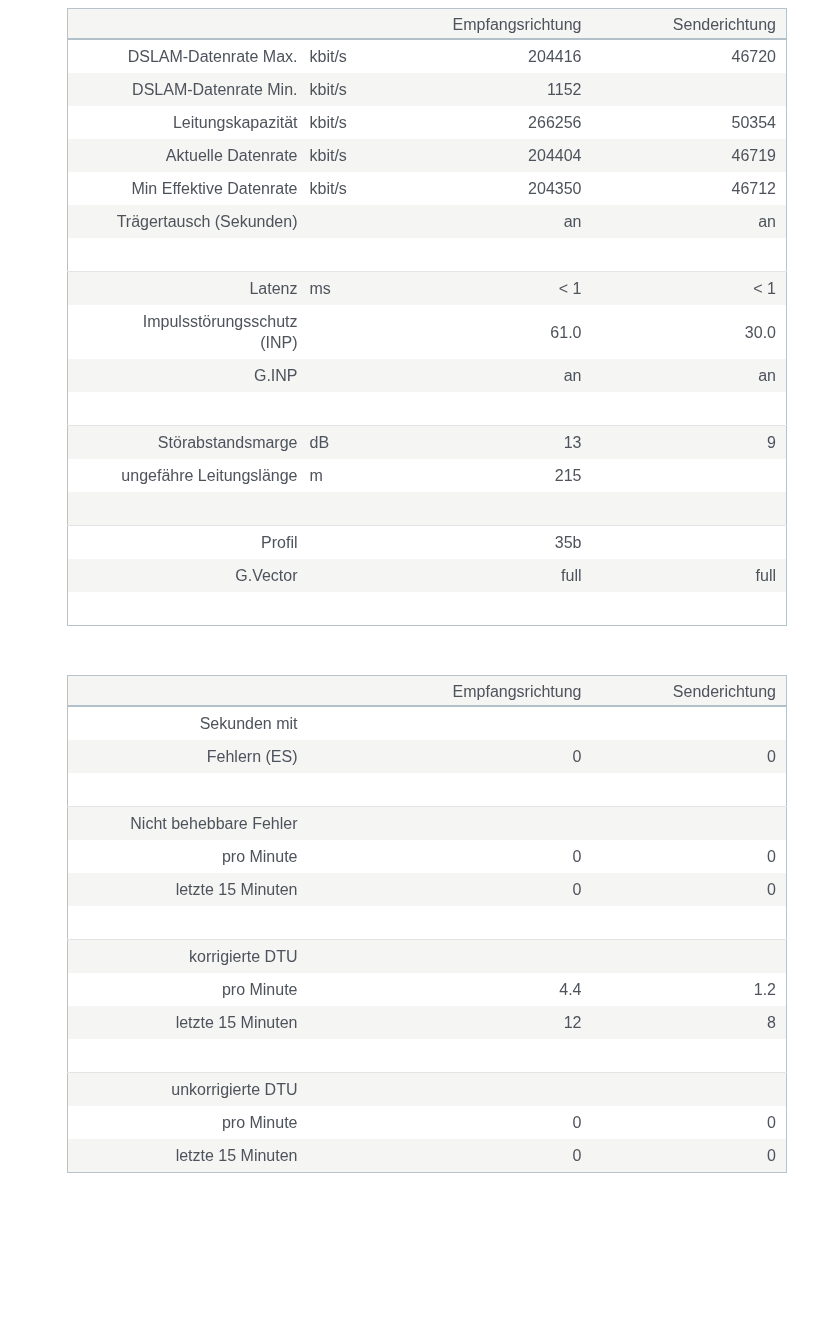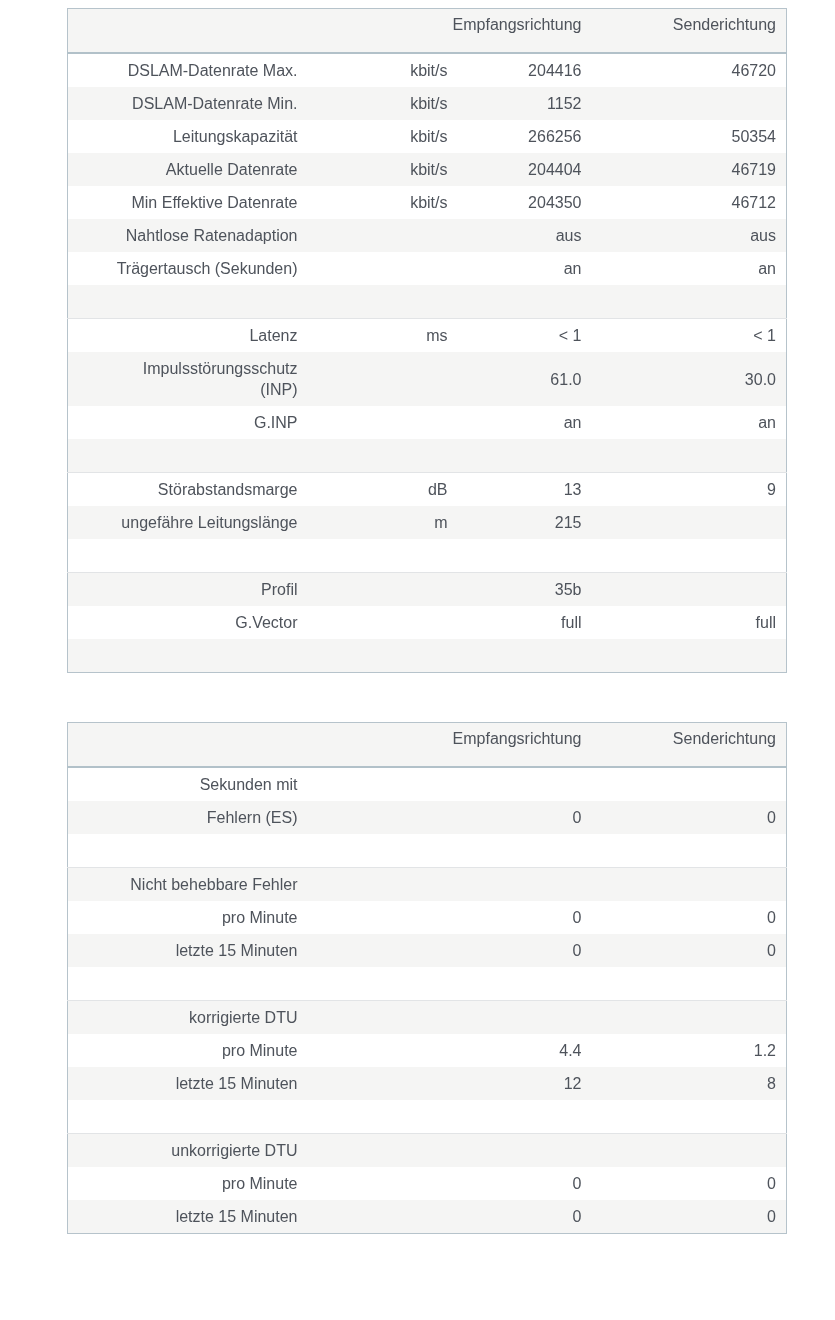--- a/index.html
+++ b/index.html
@@ -38,34 +38,34 @@
     line-height: 21px;
     height: 21px;
     padding: 6px 0;
     vertical-align: middle;
     overflow: hidden;
   }
   thead th {
     border-bottom: 2px solid #b2c1c9;
     background: #f5f5f4;
     padding-top: 5px;
-    padding-bottom: 17px;
+    padding-bottom: 3px;
   }
   th.c3, th.c4, td.c3, td.c4 {
     text-align: right;
     padding-right: 10px;
   }
   td.c1 {
     padding-left: 13px;
     text-align: right;
     white-space: pre-line;
   }
   td.c2 {
     padding-left: 12px;
-    text-align: right;
+    text-align: left;
   }
   tbody tr:nth-child(even) td {
     background: #f5f5f4;
   }
   tbody tr.divider td {
     border-top: 1px solid #e2e4e6;
   }
 </style>
 </head>
 <body>
@@ -112,26 +112,20 @@
           <td class="c3">204404</td>
           <td class="c4">46719</td>
         </tr>
         <tr>
           <td class="c1">Min Effektive Datenrate</td>
           <td class="c2">kbit/s</td>
           <td class="c3">204350</td>
           <td class="c4">46712</td>
         </tr>
         <tr>
-          <td class="c1">Nahtlose Ratenadaption</td>
-          <td class="c2"></td>
-          <td class="c3">aus</td>
-          <td class="c4">aus</td>
-        </tr>
-        <tr>
           <td class="c1">Trägertausch (Sekunden)</td>
           <td class="c2"></td>
           <td class="c3">an</td>
           <td class="c4">an</td>
         </tr>
         <tr class="spacer">
           <td class="c1"></td>
           <td class="c2"></td>
           <td class="c3"></td>
           <td class="c4"></td>

